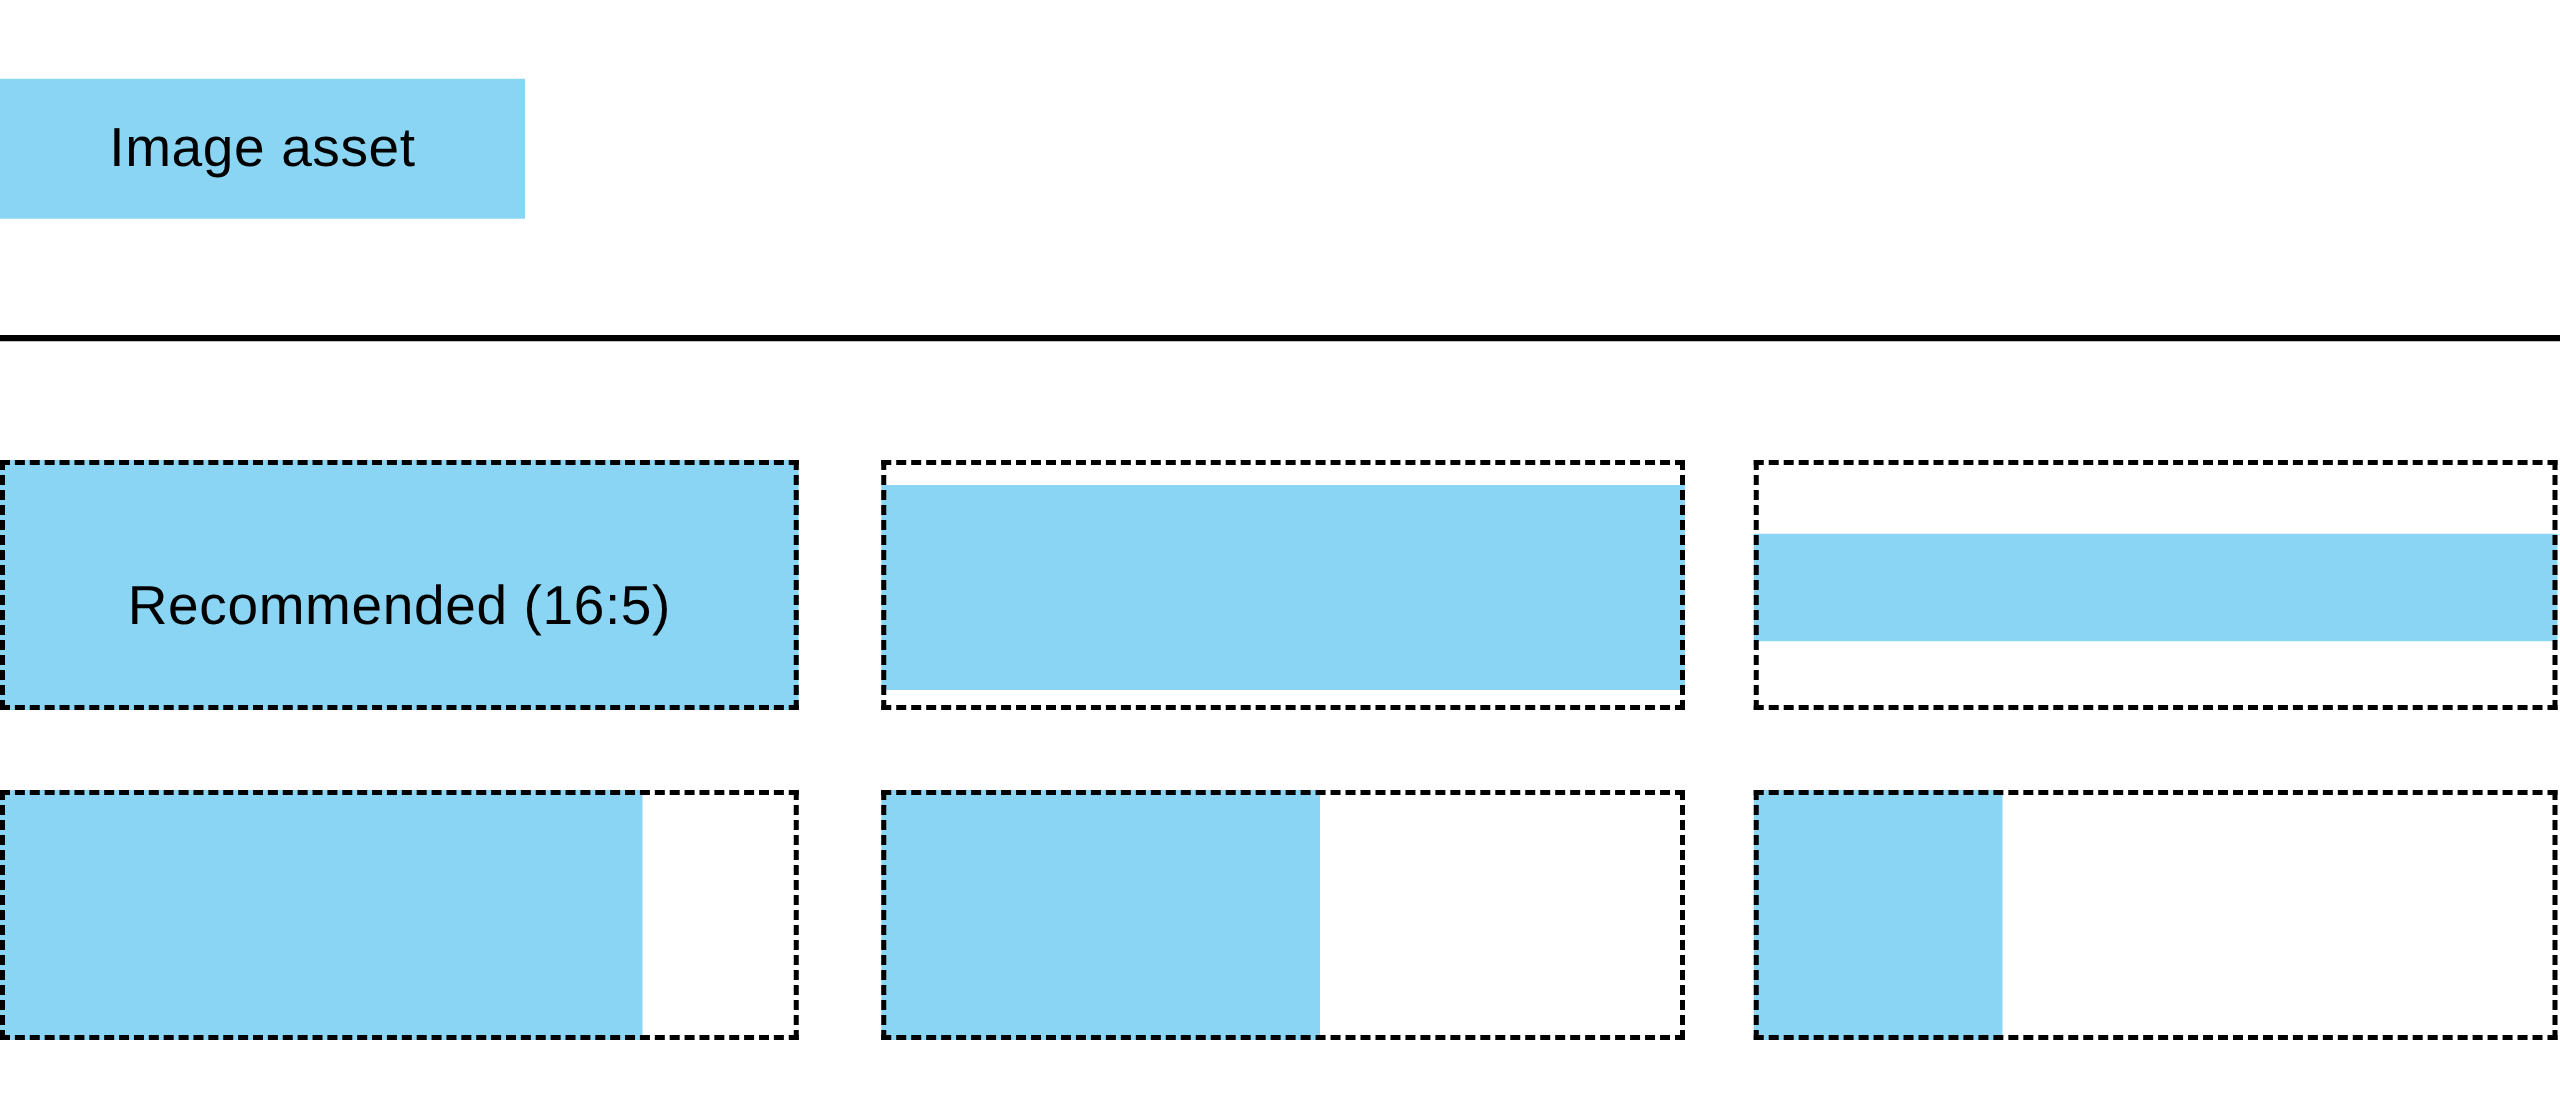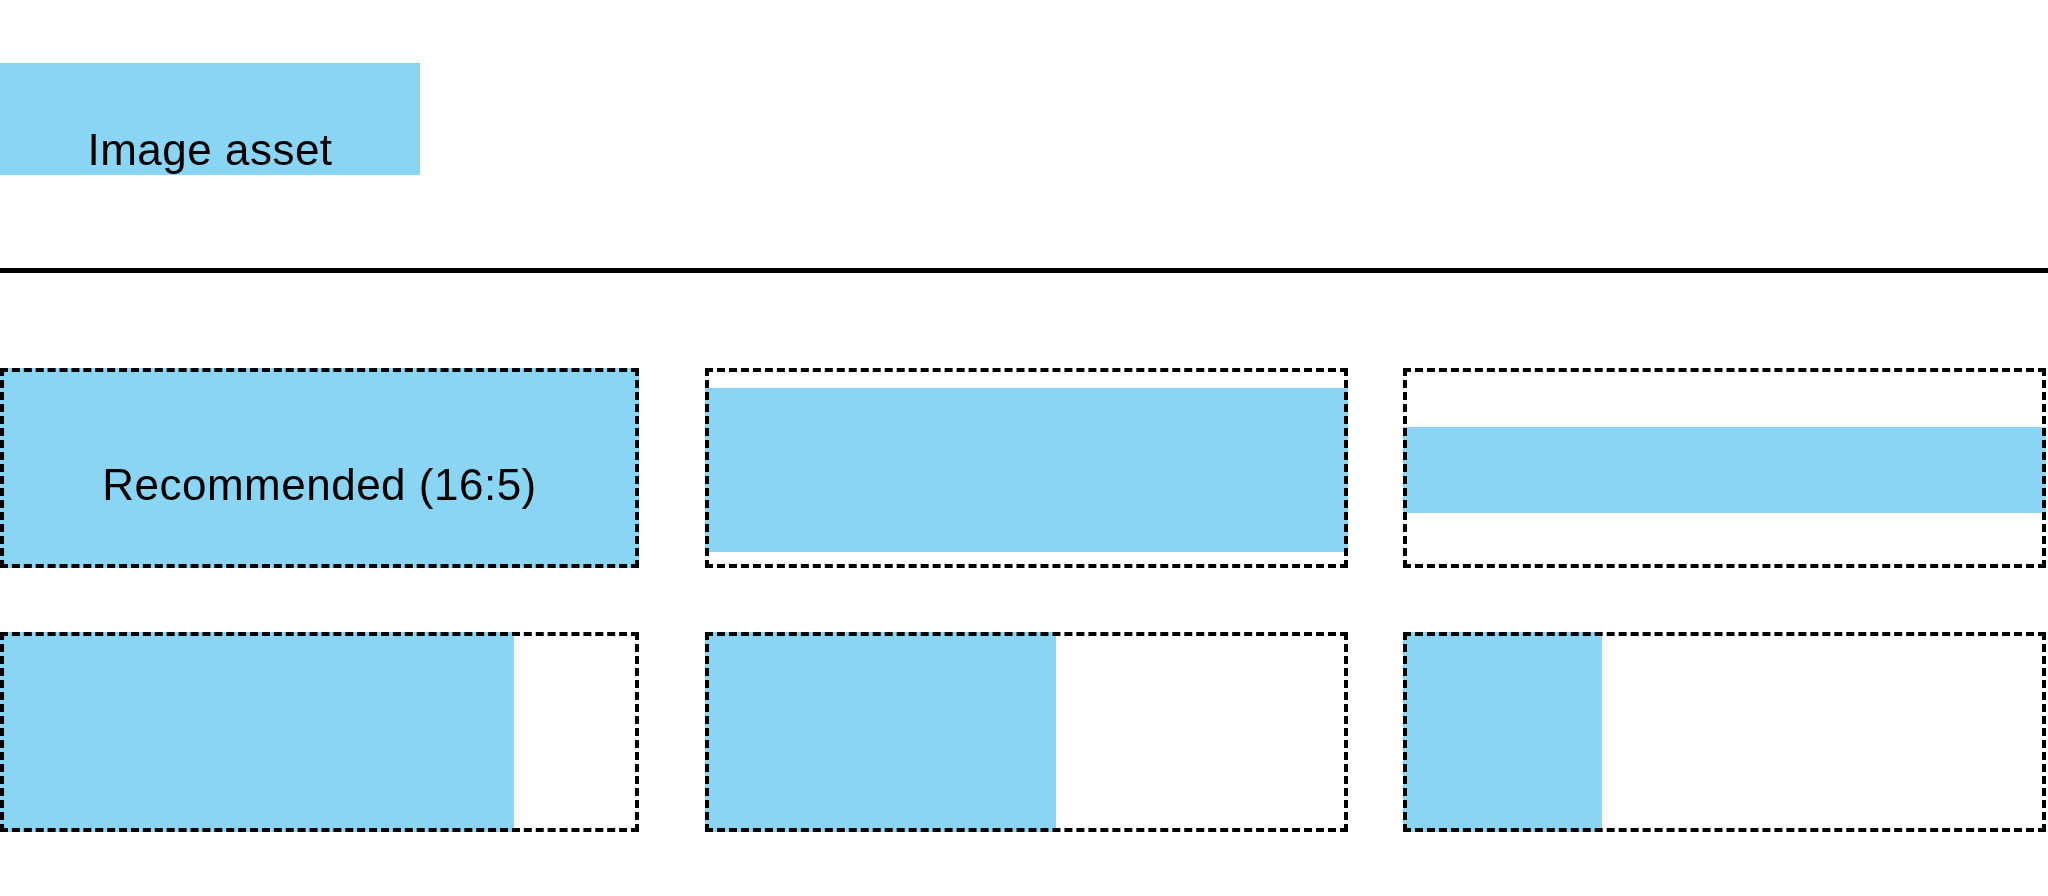--- a/index.html
+++ b/index.html
@@ -18,21 +18,21 @@
     font-family: "Liberation Sans", sans-serif;
     overflow: hidden;
   }
 
   
   .legend-swatch {
     position: absolute;
     left: 0; top: 63px;
     width: 420px; height: 112px;
     background: var(--blue);
-    display: flex; align-items: flex-end; justify-content: center;
+    display: flex; align-items: center; justify-content: center;
     font-size: 44px;
     letter-spacing: 0.5px;
   }
   .legend-box {
     position: absolute;
     left: 456px; top: 63px;
     width: 902px; height: 112px;
     border: 4px dashed var(--line);
     display: flex; align-items: center; justify-content: center;
     font-size: 44px;

